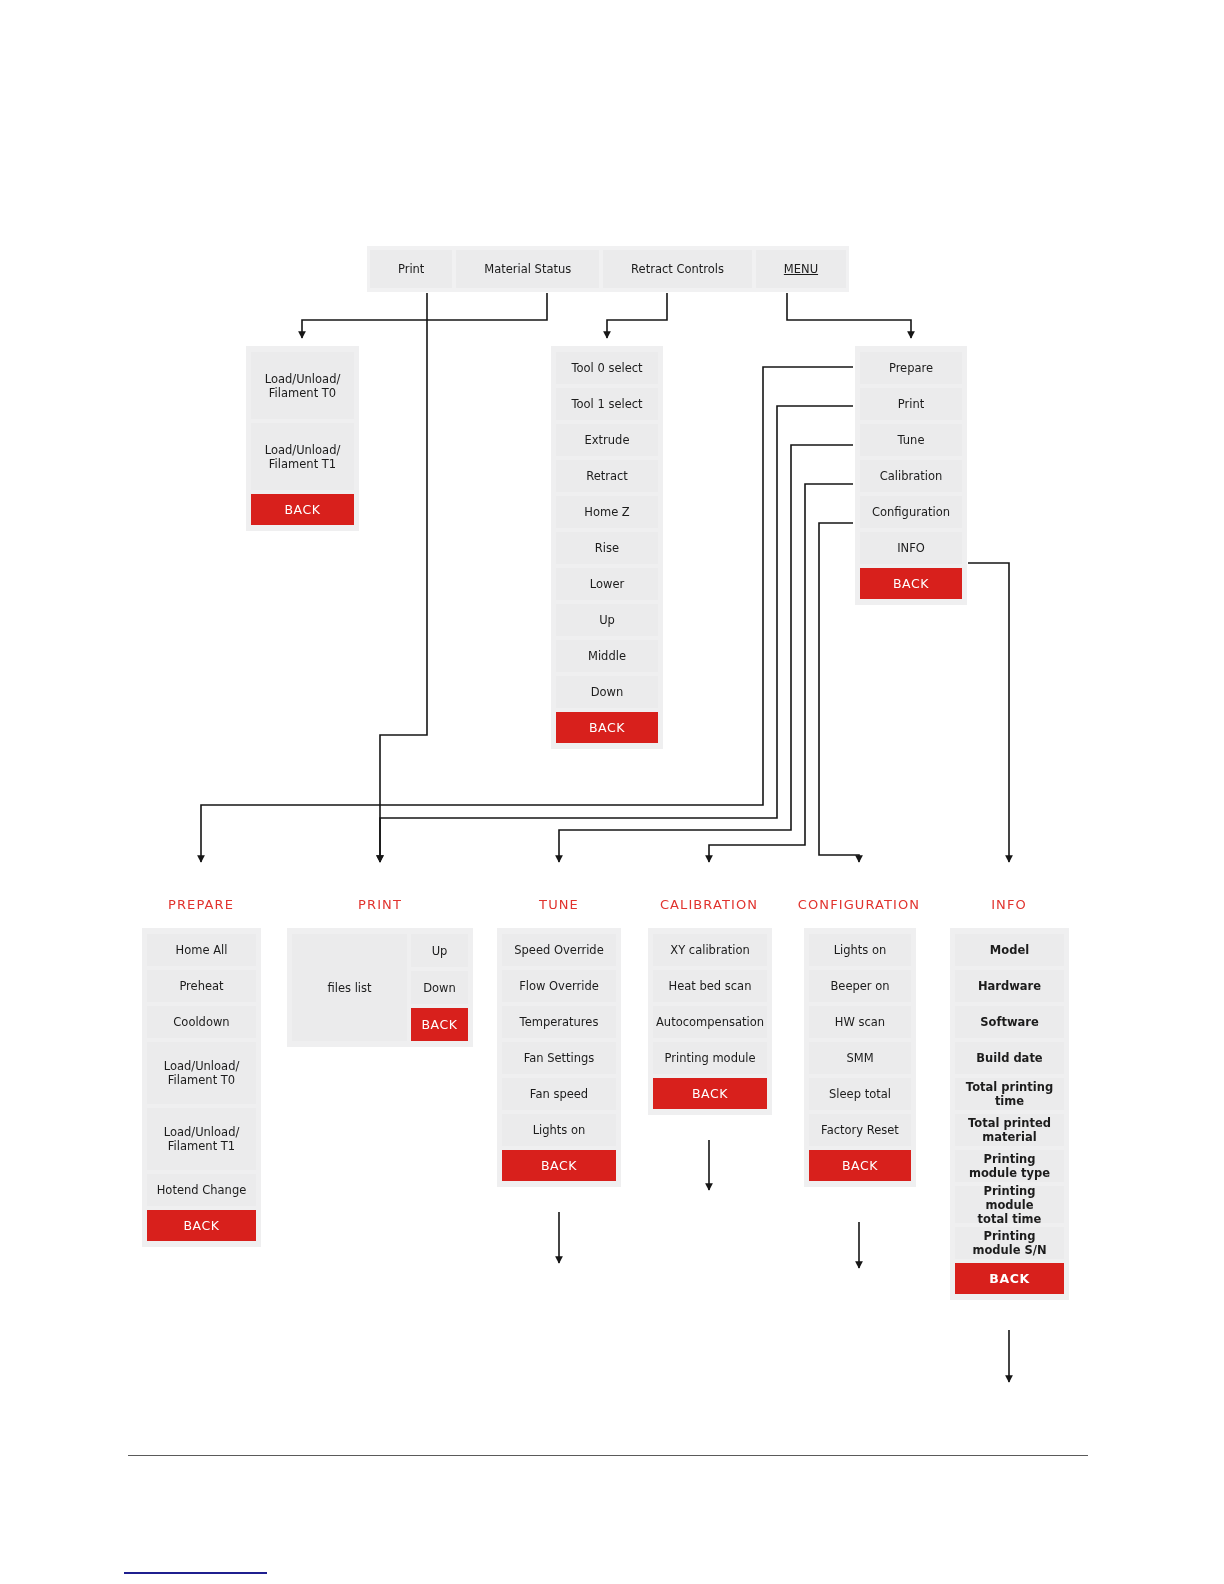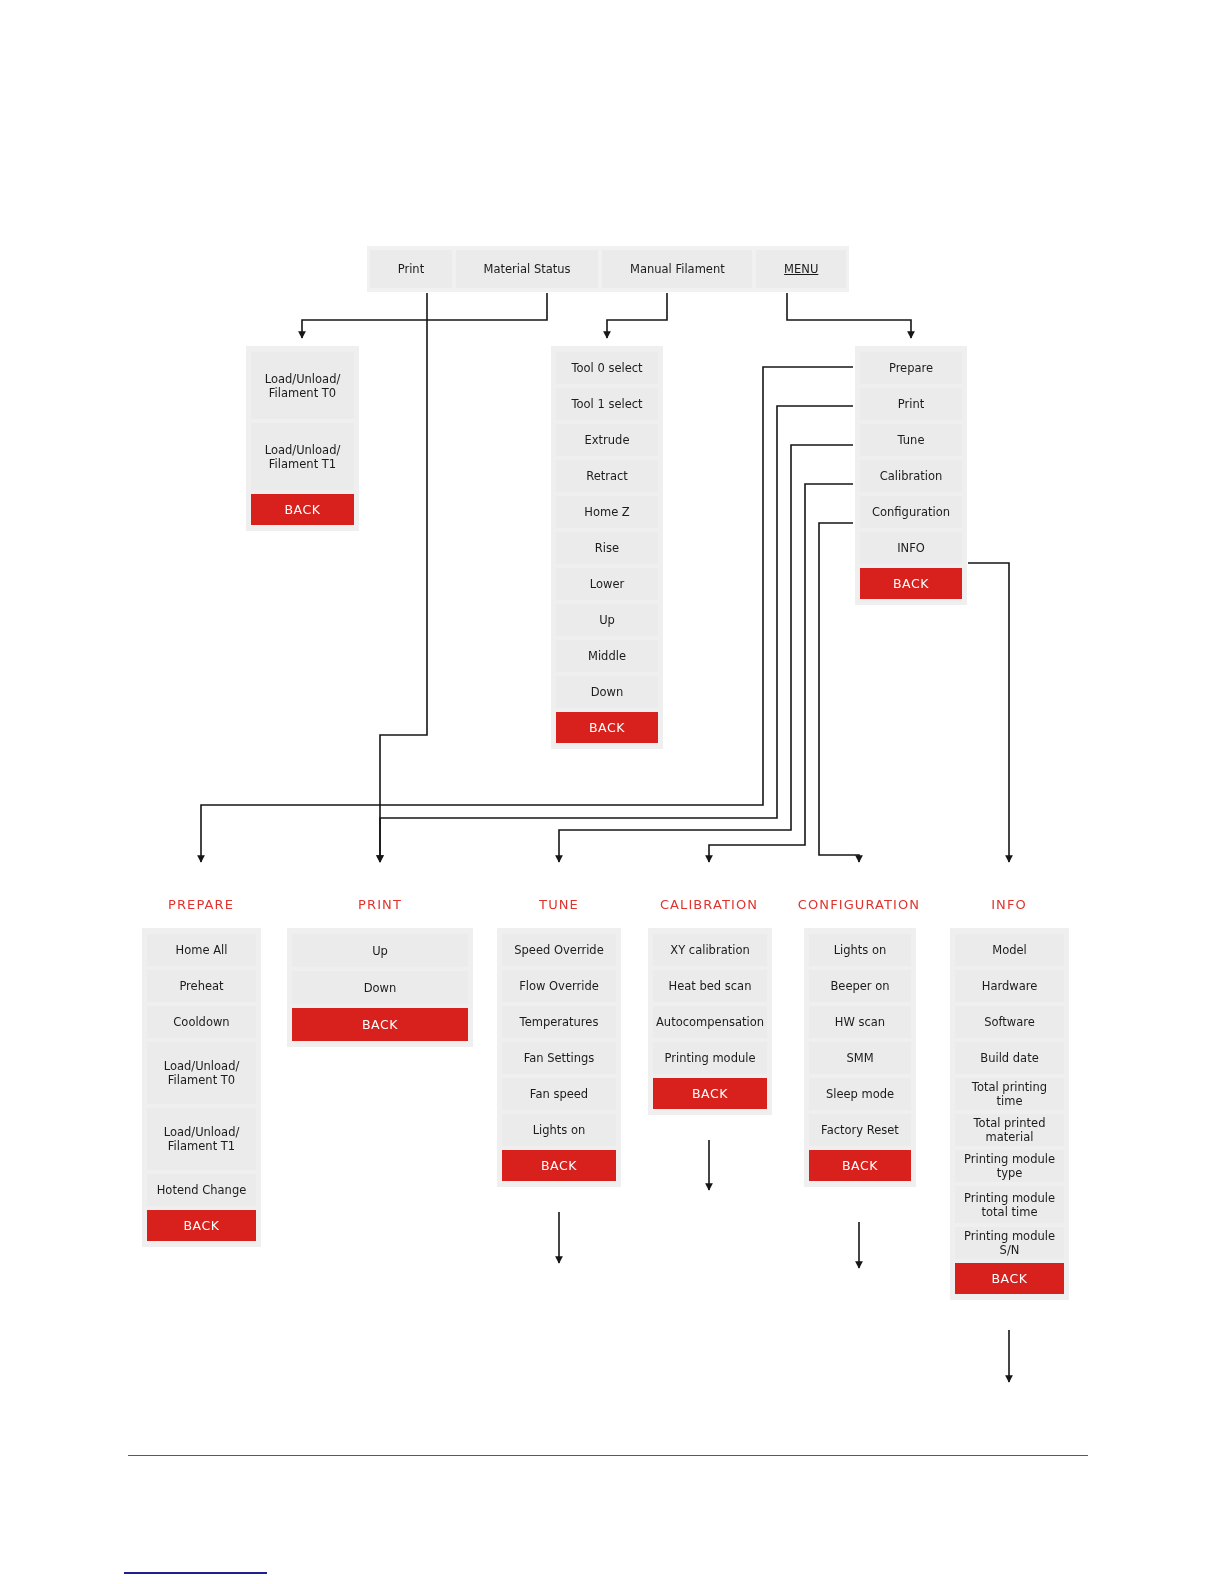--- a/index.html
+++ b/index.html
@@ -195,21 +195,21 @@
       <path d="M559,1212 L559,1263"></path>
       <path d="M709,1140 L709,1190"></path>
       <path d="M859,1222 L859,1268"></path>
       <path d="M1009,1330 L1009,1382"></path>
     </g>
   </svg>
 
   <div class="topbar">
     <div class="cell">Print</div>
     <div class="cell">Material Status</div>
-    <div class="cell">Manual Filament</div>
+    <div class="cell">Retract Controls</div>
     <div class="cell">MENU</div>
   </div>
 
   <div class="panel" style="left:246px; top:346px; width:113px;">
     <div class="cell" style="height:67px">Load/Unload/
 Filament T0</div>
     <div class="cell" style="height:67px">Load/Unload/
 Filament T1</div>
     <div class="cell back" style="height:31px">BACK</div>
   </div>
@@ -251,20 +251,21 @@
     <div class="cell" style="height:32px">Cooldown</div>
     <div class="cell" style="height:62px">Load/Unload/
 Filament T0</div>
     <div class="cell" style="height:62px">Load/Unload/
 Filament T1</div>
     <div class="cell" style="height:32px">Hotend Change</div>
     <div class="cell back" style="height:31px">BACK</div>
   </div>
 
   <div class="print-panel">
+    <div class="fileslist">files list</div>
     <div class="rightcol">
       <div class="cell">Up</div>
       <div class="cell">Down</div>
       <div class="cell back">BACK</div>
     </div>
   </div>
 
   <div class="panel" style="left:497px; top:928px; width:124px;">
     <div class="cell" style="height:32px">Speed Override</div>
     <div class="cell" style="height:32px">Flow Override</div>
@@ -281,26 +282,26 @@
     <div class="cell" style="height:32px">Autocompensation</div>
     <div class="cell" style="height:32px">Printing module</div>
     <div class="cell back" style="height:31px">BACK</div>
   </div>
 
   <div class="panel" style="left:804px; top:928px; width:112px;">
     <div class="cell" style="height:32px">Lights on</div>
     <div class="cell" style="height:32px">Beeper on</div>
     <div class="cell" style="height:32px">HW scan</div>
     <div class="cell" style="height:32px">SMM</div>
-    <div class="cell" style="height:32px">Sleep mode</div>
+    <div class="cell" style="height:32px">Sleep total</div>
     <div class="cell" style="height:32px">Factory Reset</div>
     <div class="cell back" style="height:31px">BACK</div>
   </div>
 
-  <div class="panel" style="left:950px; top:928px; width:119px;">
+  <div class="panel" style="left:950px; top:928px; width:119px;font-weight:bold;">
     <div class="cell" style="height:32px">Model</div>
     <div class="cell" style="height:32px">Hardware</div>
     <div class="cell" style="height:32px">Software</div>
     <div class="cell" style="height:32px">Build date</div>
     <div class="cell" style="height:32px">Total printing time</div>
     <div class="cell" style="height:32px">Total printed material</div>
     <div class="cell" style="height:32px">Printing module type</div>
     <div class="cell" style="height:37px">Printing module
 total time</div>
     <div class="cell" style="height:32px">Printing module S/N</div>

